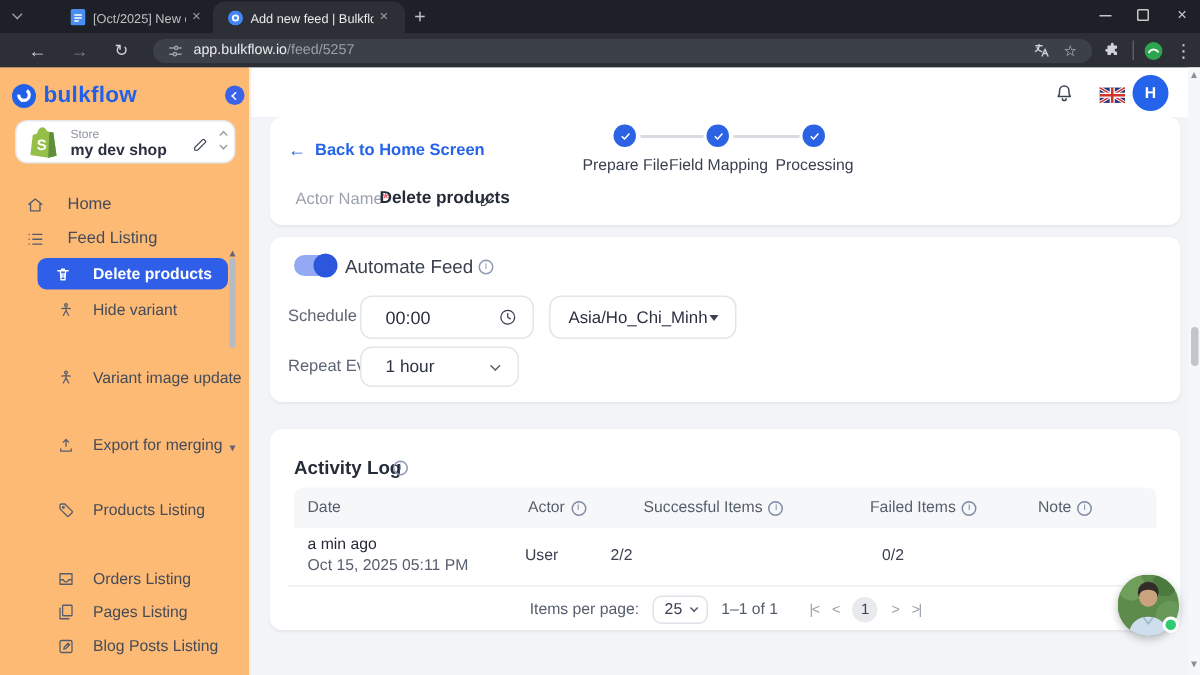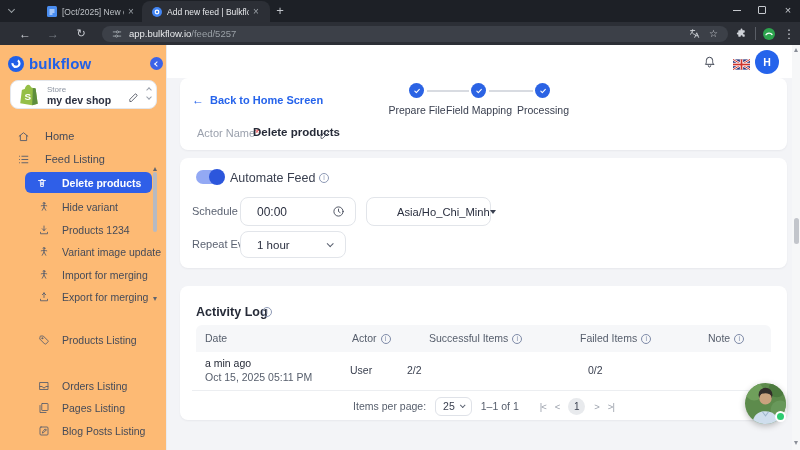--- a/index.html
+++ b/index.html
@@ -220,45 +220,28 @@
     </div>
     <div class="nitem sub" style="top:151px">
       <span class="nicon">
           <svg class="svgi" width="12" height="12" viewBox="0 0 24 24">
             <circle cx="12" cy="4.6" r="1.8"></circle>
             <path d="M12 7.4v4.6M12 12l-3.6 6.6M12 12l3.6 6.6M6.5 9.6C9 8.6 15 8.6 17.5 9.6"></path>
           </svg>
         </span>
       <span class="nlabel">Hide variant</span>
     </div>
-    <div class="nitem sub" style="top:174px">
-      <span class="nicon">
-          <svg class="svgi" width="12" height="12" viewBox="0 0 24 24">
-            <path d="M12 4v9M12 13l-3.5-3.5M12 13l3.5-3.5M5 16.5v3h14v-3"></path>
-          </svg>
-        </span>
-      <span class="nlabel">Products 1234</span>
-    </div>
     <div class="nitem sub" style="top:196px">
       <span class="nicon">
           <svg class="svgi" width="12" height="12" viewBox="0 0 24 24">
             <circle cx="12" cy="4.6" r="1.8"></circle>
             <path d="M12 7.4v4.6M12 12l-3.6 6.6M12 12l3.6 6.6M6.5 9.6C9 8.6 15 8.6 17.5 9.6"></path>
           </svg>
         </span>
       <span class="nlabel">Variant image update</span>
-    </div>
-    <div class="nitem sub" style="top:219px">
-      <span class="nicon">
-          <svg class="svgi" width="12" height="12" viewBox="0 0 24 24">
-            <circle cx="12" cy="4.6" r="1.8"></circle>
-            <path d="M12 7.4v4.6M12 12l-3.6 6.6M12 12l3.6 6.6M6.5 9.6C9 8.6 15 8.6 17.5 9.6"></path>
-          </svg>
-        </span>
-      <span class="nlabel">Import for merging</span>
     </div>
     <div class="nitem sub" style="top:241px">
       <span class="nicon">
           <svg class="svgi" width="12" height="12" viewBox="0 0 24 24">
             <path d="M12 13V4M12 4L8.5 7.5M12 4l3.5 3.5M5 16.5v3h14v-3"></path>
           </svg>
         </span>
       <span class="nlabel">Export for merging</span>
     </div>
     <div class="nitem sub" style="top:284px">
@@ -371,41 +354,41 @@
       <div class="fieldbox" style="left:60px;top:39px;width:116px">
         <span style="margin-left:16px;font-size:12px">00:00</span>
         <span style="margin-left:auto;margin-right:10px;display:flex;color:#3a4050">
           <svg class="svgi" width="13" height="13" viewBox="0 0 24 24" style="stroke-width:1.6">
               <circle cx="12" cy="12" r="8.5"></circle>
               <path d="M12 7.5V12l3 2"></path>
             </svg>
         </span>
       </div>
       <div class="fieldbox" style="left:186px;top:39px;width:125px">
-        <span style="margin-left:30px;font-size:11.2px">Asia/Ho_Chi_Minh</span>
+        <span style="margin-left:12px;font-size:11.2px">Asia/Ho_Chi_Minh</span>
         <span class="caret" style="margin-left:auto;margin-right:11px"></span>
       </div>
 
       <span class="collab" style="left:12px;top:80px">Repeat Every:</span>
       <div class="fieldbox" style="left:60px;top:73px;width:106px;height:27px">
         <span style="margin-left:16px;font-size:11.5px">1 hour</span>
         <span class="chev2" style="margin-left:auto;margin-right:13px"></span>
       </div>
     </div>
 
     <div class="card" style="top:208px;height:134px">
       <span style="position:absolute;left:16px;top:19px;font-size:12.5px;font-weight:bold;color:#262b38">Activity Log</span>
       <span class="info" style="position:absolute;left:82px;top:21px"></span>
 
       <div class="thead">
         <span class="thcell" style="left:9px"><span>Date</span></span>
         <span class="thcell" style="left:156px"><span>Actor</span><span class="info"></span></span>
         <span class="thcell" style="left:233px"><span>Successful Items</span><span class="info"></span></span>
         <span class="thcell" style="left:384px"><span>Failed Items</span><span class="info"></span></span>
-        <span class="thcell" style="left:512px"><span>Note</span><span class="info"></span></span>
+        <span class="thcell" style="left:496px"><span>Note</span><span class="info"></span></span>
       </div>
 
       <div>
         <span class="tdcell" style="left:25px;top:71px;font-weight:normal;color:#262b38">a min ago</span>
         <span class="tdcell" style="left:25px;top:85px;color:#565e6c">Oct 15, 2025 05:11 PM</span>
         <span class="tdcell" style="left:170px;top:78px">User</span>
         <span class="tdcell" style="left:227px;top:78px">2/2</span>
         <span class="tdcell" style="left:408px;top:78px">0/2</span>
       </div>
 

